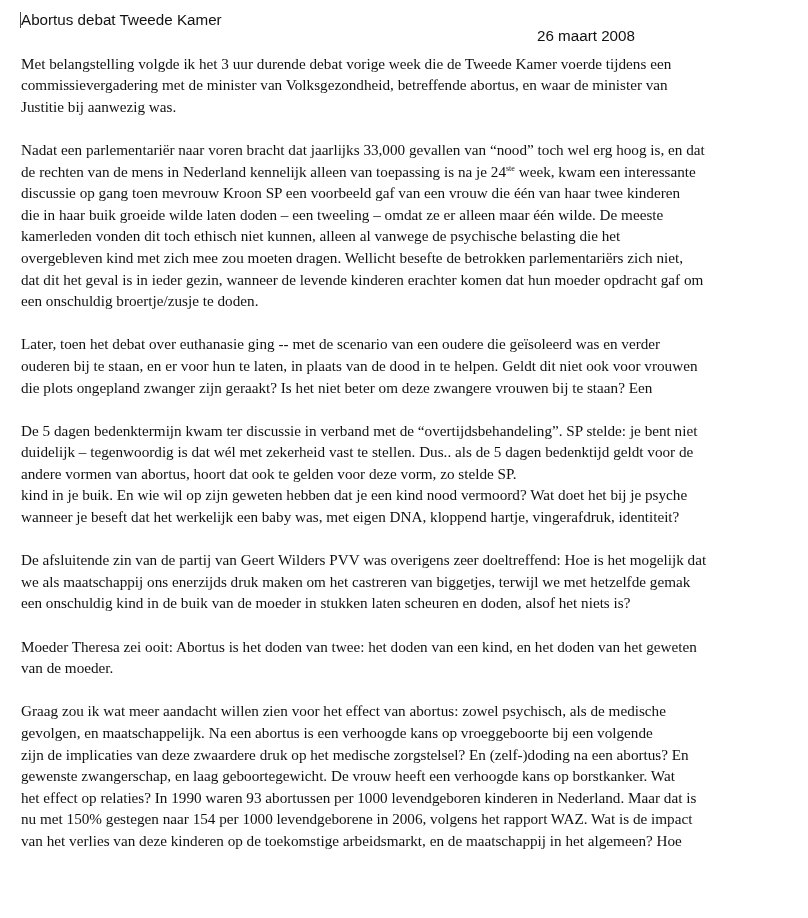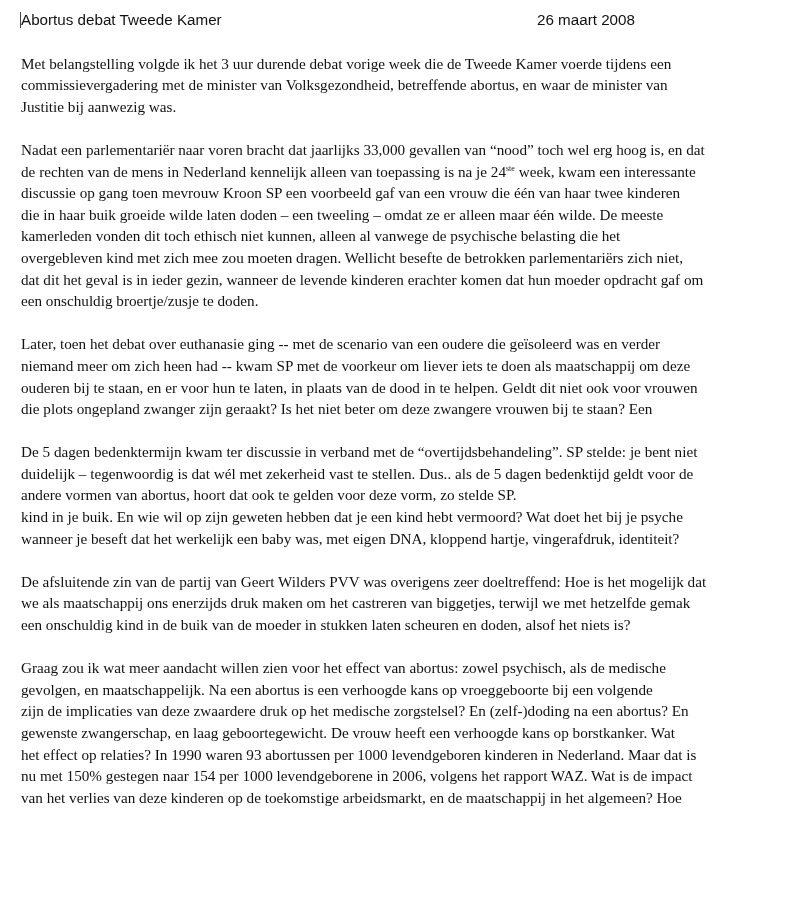--- a/index.html
+++ b/index.html
@@ -4,21 +4,21 @@
 <style>
   html, body { margin: 0; padding: 0; background: #ffffff; }
   body {
     width: 808px; height: 918px; overflow: hidden;
     font-family: "Liberation Sans", sans-serif;
     font-size: 15.2px; color: #111111;
   }
   .page { position: relative; padding: 9px 0 0 21px; width: 780px; }
   .header-row { position: relative; height: 22px; line-height: 22px; }
   .cursor { position: absolute; left: -1px; top: 3px; width: 1px; height: 16px; background: #444; }
-  .date { position: absolute; left: 516px; top: 0; }
+  .date { position: absolute; left: 516px; top: 16px; }
   p { margin: 0; line-height: 21.6px; }
   .para { margin-top: 21.6px; }
   sup { font-size: 8px; vertical-align: 6px; line-height: 0; }
   .line { display: block; white-space: nowrap; font-family: Liberation Serif, serif; }
 </style>
 </head>
 <body>
 
 <div class="page">
   <div class="header-row">
@@ -39,39 +39,42 @@
     <span class="line">discussie op gang toen mevrouw Kroon SP een voorbeeld gaf van een vrouw die één van haar twee kinderen</span>
     <span class="line">die in haar buik groeide wilde laten doden – een tweeling – omdat ze er alleen maar één wilde. De meeste</span>
     <span class="line">kamerleden vonden dit toch ethisch niet kunnen, alleen al vanwege de psychische belasting die het</span>
     <span class="line">overgebleven kind met zich mee zou moeten dragen. Wellicht besefte de betrokken parlementariërs zich niet,</span>
     <span class="line">dat dit het geval is in ieder gezin, wanneer de levende kinderen erachter komen dat hun moeder opdracht gaf om</span>
     <span class="line">een onschuldig broertje/zusje te doden.</span>
   </p>
 
   <p class="para">
     <span class="line">Later, toen het debat over euthanasie ging -- met de scenario van een oudere die geïsoleerd was en verder</span>
-    <span class="line">niemand meer om zich heen had -- kwam SP met de voorkeur om liever iets te doen als maatschappij om deze</span>
     <span class="line">ouderen bij te staan, en er voor hun te laten, in plaats van de dood in te helpen. Geldt dit niet ook voor vrouwen</span>
     <span class="line">die plots ongepland zwanger zijn geraakt? Is het niet beter om deze zwangere vrouwen bij te staan? Een</span>
   </p>
 
   <p class="para">
     <span class="line">De 5 dagen bedenktermijn kwam  ter discussie in verband met de “overtijdsbehandeling”.  SP stelde: je bent niet</span>
     <span class="line">duidelijk – tegenwoordig is dat wél met zekerheid vast te stellen. Dus.. als de 5 dagen bedenktijd geldt voor de</span>
     <span class="line">andere vormen van abortus, hoort dat ook te gelden voor deze vorm, zo stelde SP.</span>
-    <span class="line">kind in je buik. En wie wil op zijn geweten hebben dat je een kind hebt vermoord? Wat doet het bij je psyche</span>
+    <span class="line">kind in je buik. En wie wil op zijn geweten hebben dat je een kind nood vermoord? Wat doet het bij je psyche</span>
     <span class="line">wanneer je beseft dat het werkelijk een baby was, met eigen DNA, kloppend hartje, vingerafdruk, identiteit?</span>
   </p>
 
   <p class="para">
     <span class="line">De afsluitende zin van de partij van Geert Wilders PVV was overigens zeer doeltreffend: Hoe is het mogelijk dat</span>
     <span class="line">we als maatschappij ons enerzijds druk maken om het castreren van biggetjes, terwijl we met hetzelfde gemak</span>
     <span class="line">een onschuldig kind in de buik van de moeder in stukken laten scheuren en doden, alsof het niets is?</span>
   </p>
 
+  <p class="para">
+    <span class="line">Moeder Theresa zei ooit: Abortus is het doden van twee: het doden van een kind, en het doden van het geweten</span>
+    <span class="line">van de moeder.</span>
+  </p>
 
   <p class="para">
     <span class="line">Graag zou ik wat meer aandacht willen zien voor het effect van abortus: zowel psychisch, als de medische</span>
     <span class="line">gevolgen, en maatschappelijk. Na een abortus is een verhoogde kans op vroeggeboorte bij een volgende</span>
     <span class="line">zijn de implicaties van deze zwaardere druk op het medische zorgstelsel? En (zelf-)doding na een abortus? En</span>
     <span class="line">gewenste zwangerschap, en laag geboortegewicht. De vrouw heeft een verhoogde kans op borstkanker. Wat</span>
     <span class="line">het effect op relaties? In 1990 waren 93 abortussen per 1000 levendgeboren kinderen in Nederland. Maar dat is</span>
     <span class="line">nu met 150% gestegen naar 154 per 1000 levendgeborene in 2006, volgens het rapport WAZ. Wat is de impact</span>
     <span class="line">van het verlies van deze kinderen op de toekomstige arbeidsmarkt, en de maatschappij in het algemeen? Hoe</span>
 

